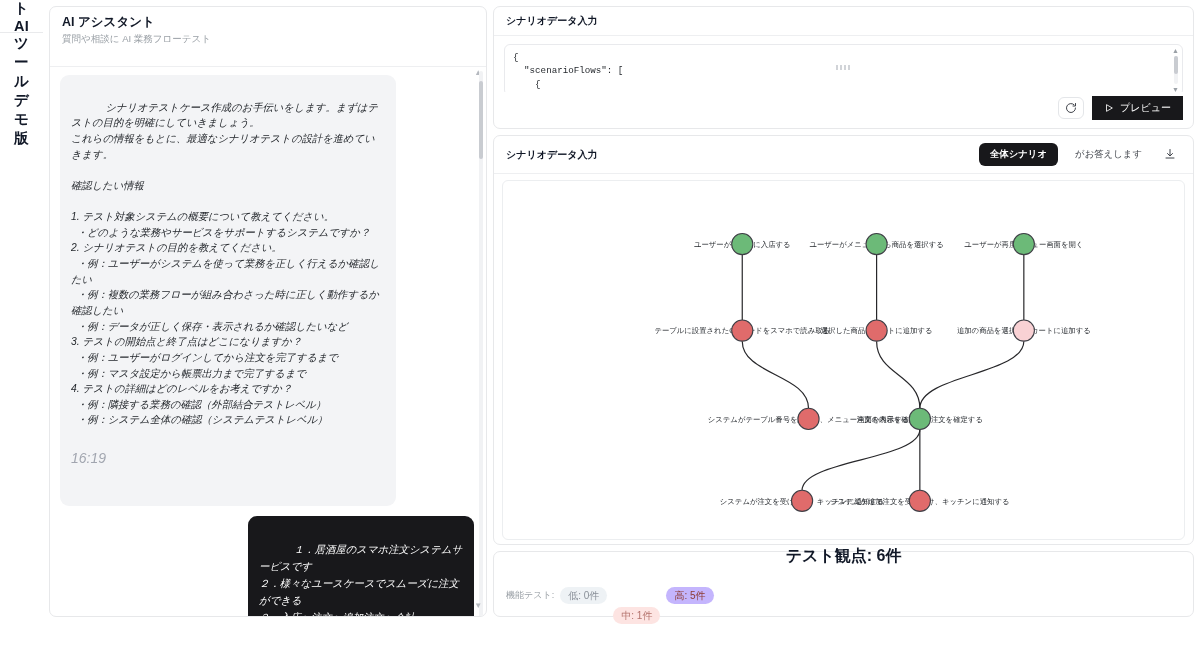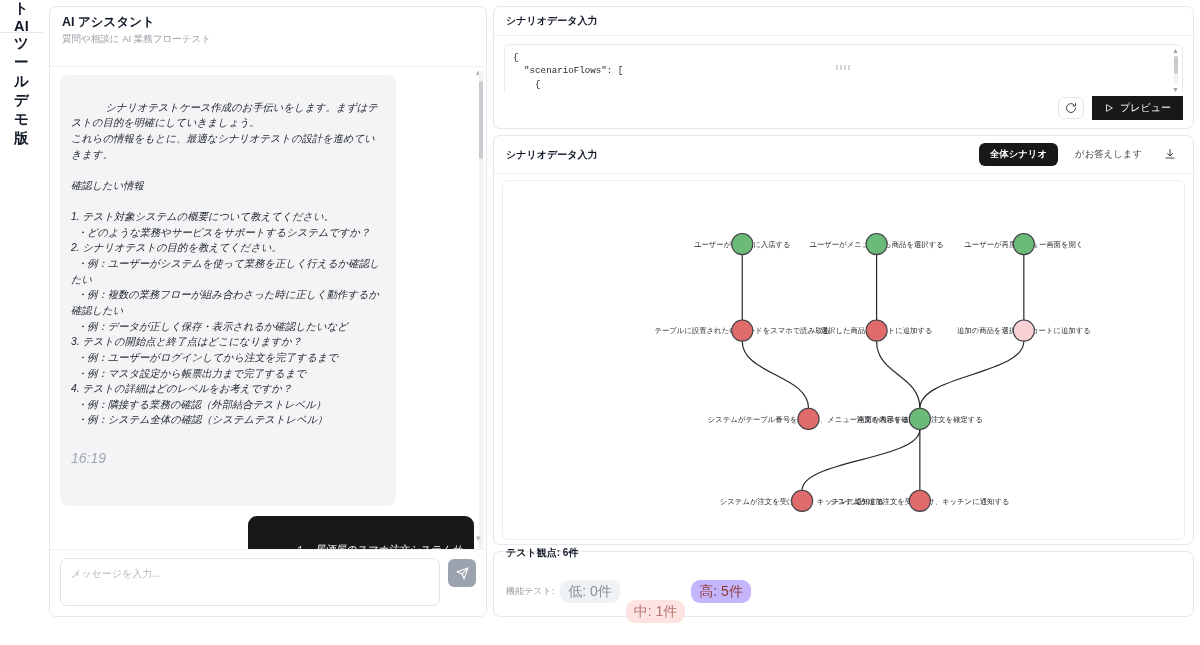--- a/index.html
+++ b/index.html
@@ -127,24 +127,24 @@
   .seg.active { background:#18181b; color:#fff; font-weight:700; }
   .dl-btn { width:22px; height:22px; display:flex; align-items:center; justify-content:center; cursor:pointer; color:#3f434a; }
 
   .graph-wrap { flex:1 1 auto; position:relative; min-height:0; padding:6px 8px 4px 8px; }
   .graph-frame { position:absolute; inset:6px 8px 4px 8px; border:1px solid #eceef0; border-radius:6px; background:#fff; overflow:hidden; }
   .graph-frame svg { display:block; width:100%; height:100%; }
   .node-label { font-family:"Liberation Sans","DejaVu Sans",sans-serif; font-size:8px; fill:#1f2328; }
 
   
   .summary-card { flex: 0 0 66px; padding: 9px 12px 8px 12px; justify-content:center; }
-  .summary-title { font-size:10px; font-weight:700; color:#111827; margin-bottom:0; }
+  .summary-title { font-size:16px; font-weight:700; color:#111827; margin-bottom:0;text-align:center; }
   .summary-line { font-size:9px; color:#9aa0a6; margin-bottom:3px; }
   .risk-row { display:flex; align-items:center; gap:6px; font-size:9px; color:#9aa0a6; }
-  .badge { font-size:14px; padding:2px 8px; border-radius:9px; line-height:1.3; }
+  .badge { font-size:10px; padding:2px 8px; border-radius:9px; line-height:1.3; }
   .badge.low { background:#eef2f5; color:#8a9099; }
   .badge.mid { background:#fde4e2; color:#b4736d;margin-top:40px; }
   .badge.high { background:#c4b5fd; color:#8c3b34; }
 </style>
 </head>
 <body>
 
 <div class="app">
 
   <div class="topbar">
@@ -193,29 +193,20 @@
         </div>
 
         <div class="chat-scrollbar">
           <div class="scroll-caret" style="top:-2px">▲</div>
           <div class="track"></div>
           <div class="thumb" style="top:10px"></div>
           <div class="scroll-caret" style="bottom:10px">▼</div>
         </div>
       </div>
 
-      <div class="chat-input-row">
-        <textarea class="chat-input" placeholder="メッセージを入力..." style=""></textarea>
-        <button class="send-btn">
-          <svg width="13" height="13" viewBox="0 0 24 24" fill="none" stroke="currentColor" stroke-width="2" stroke-linecap="round" stroke-linejoin="round">
-            <path d="M22 2 11 13"></path>
-              <path d="M22 2 15 22l-4-9-9-4 20-7z"></path>
-          </svg>
-        </button>
-      </div>
     </section>
 
     <section class="right-col">
 
       <div class="card json-card">
         <div class="card-head">
           <span class="card-title">シナリオデータ入力</span>
         </div>
         <div class="json-body">
           <div class="json-box">

